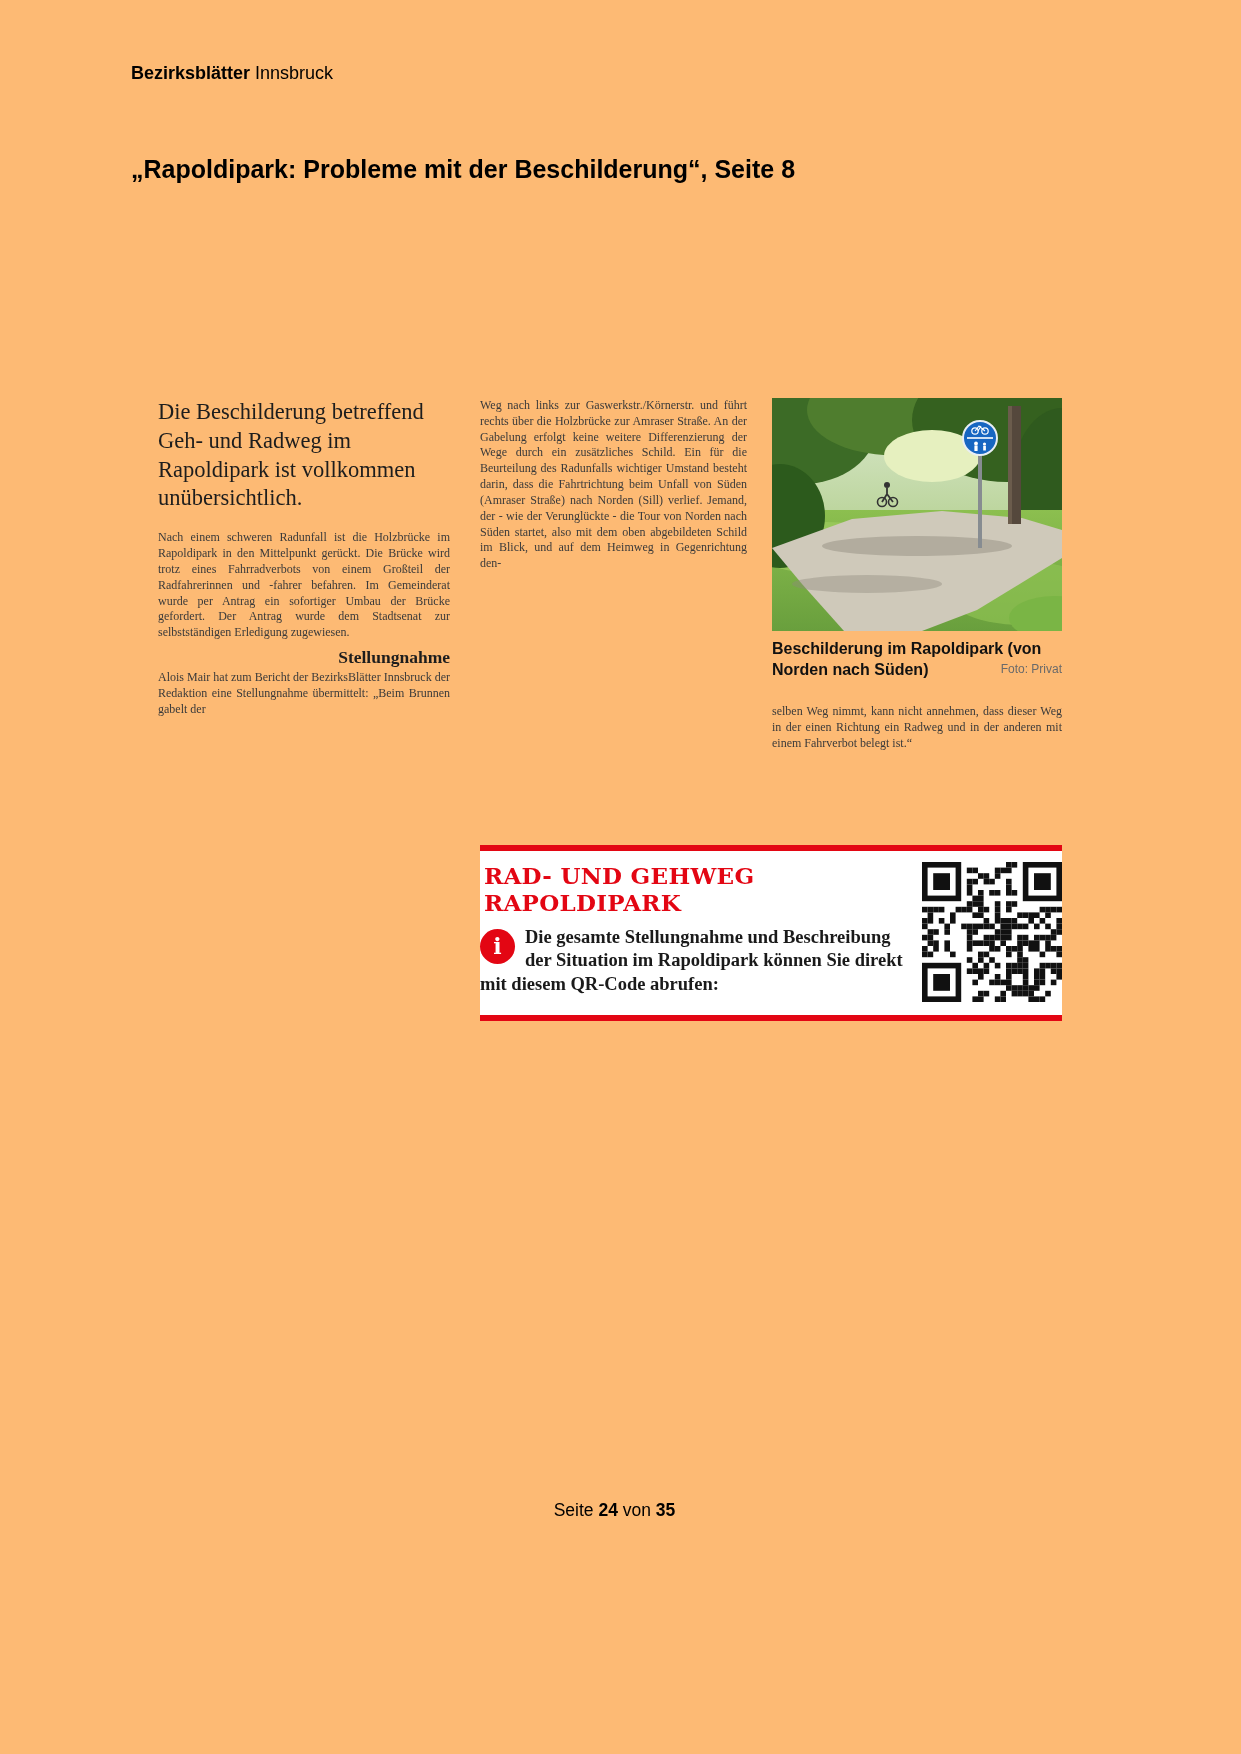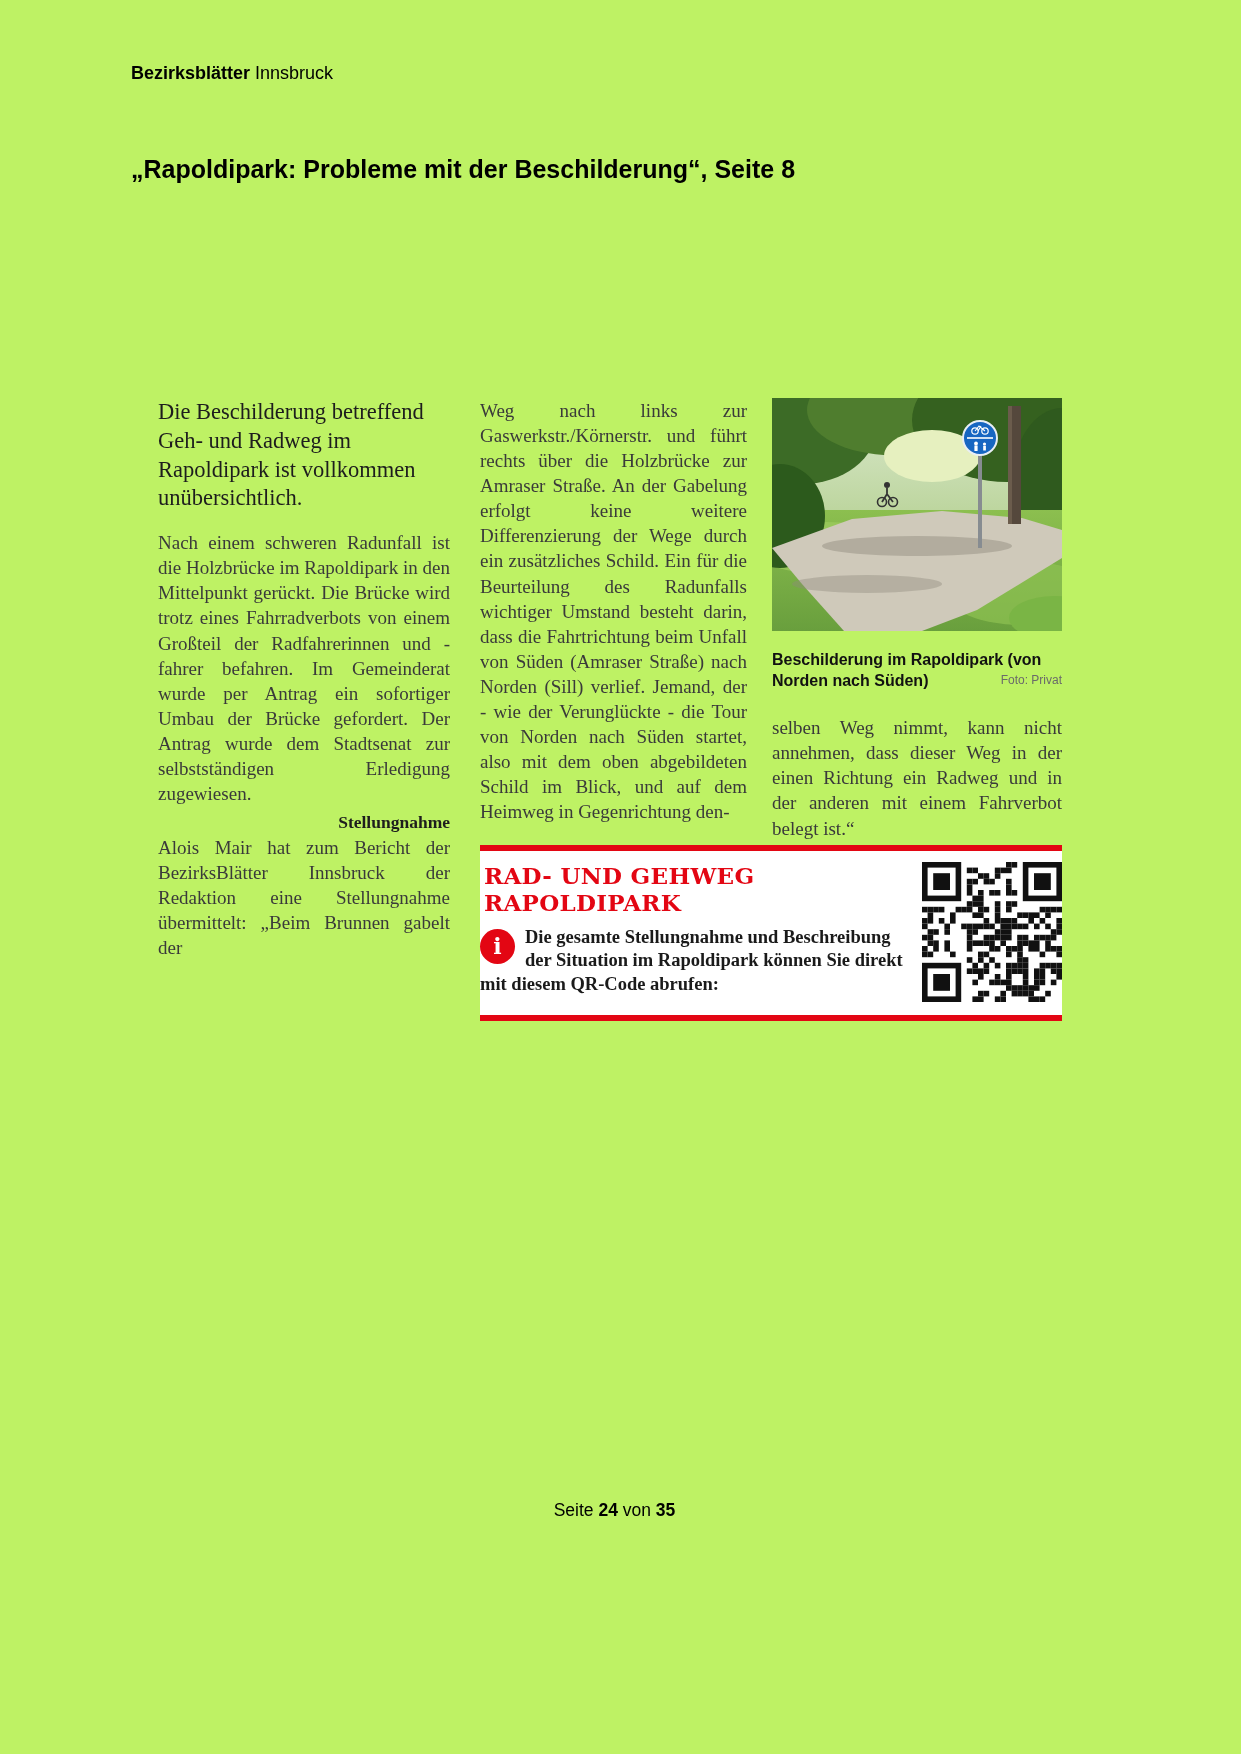--- a/index.html
+++ b/index.html
@@ -1,17 +1,17 @@
 <!DOCTYPE html>
 <html><head>
 <meta charset="utf-8">
 <style>
   html,body { margin:0; padding:0; background:#ffffff; }
   .page {
-    position:relative; width:1241px; height:1754px; background:#bef264;
+    position:relative; width:1241px; height:1754px; background:#fdba74;
     font-family:"Liberation Serif", serif; color:#222; overflow:hidden;
   }
   
   .brand-line {
     position:absolute; left:131px; top:63px;
     font-family:"Liberation Sans", sans-serif; font-size:18px; color:#000;
   }
   .brand-bold { font-weight:bold; }
   .clip-title {
     position:absolute; left:131px; top:155px;
@@ -26,29 +26,29 @@
   
   .col { position:absolute; top:398px; text-align:justify; }
   .col-1 { left:158px; width:292px; }
   .col-2 { left:480px; width:267px; }
   .col-3 { left:772px; width:290px; text-align:justify; }
   .lead {
     font-family:"Liberation Serif", serif; font-weight:normal; font-size:22.5px;
     line-height:1.28; color:#1d1d1d; text-align:left; margin:0 0 17px 0;
   }
   .body-par {
-    font-size:19px; line-height:1.32; color:#3a3a3a; margin:0;
+    font-size:12px; line-height:1.32; color:#3a3a3a; margin:0;
   }
   .subhead {
     font-weight:bold; font-size:17.5px; color:#1d1d1d; margin:6px 0 2px 0; text-align:right;
   }
   
   .photo-wrap { position:relative; width:290px; height:233px; overflow:hidden; }
   .caption {
-    position:relative; margin-top:18px;
+    position:relative; margin-top:7px;
     font-family:"Liberation Sans", sans-serif; font-weight:bold; font-size:16px;
     line-height:1.32; color:#111; text-align:left;
   }
   .credit {
     position:absolute; right:0; bottom:2px;
     font-family:"Liberation Sans", sans-serif; font-weight:normal;
     font-size:12px; color:#6a6a6a;
   }
   .col-3 .body-par { margin-top:24px; }
   

